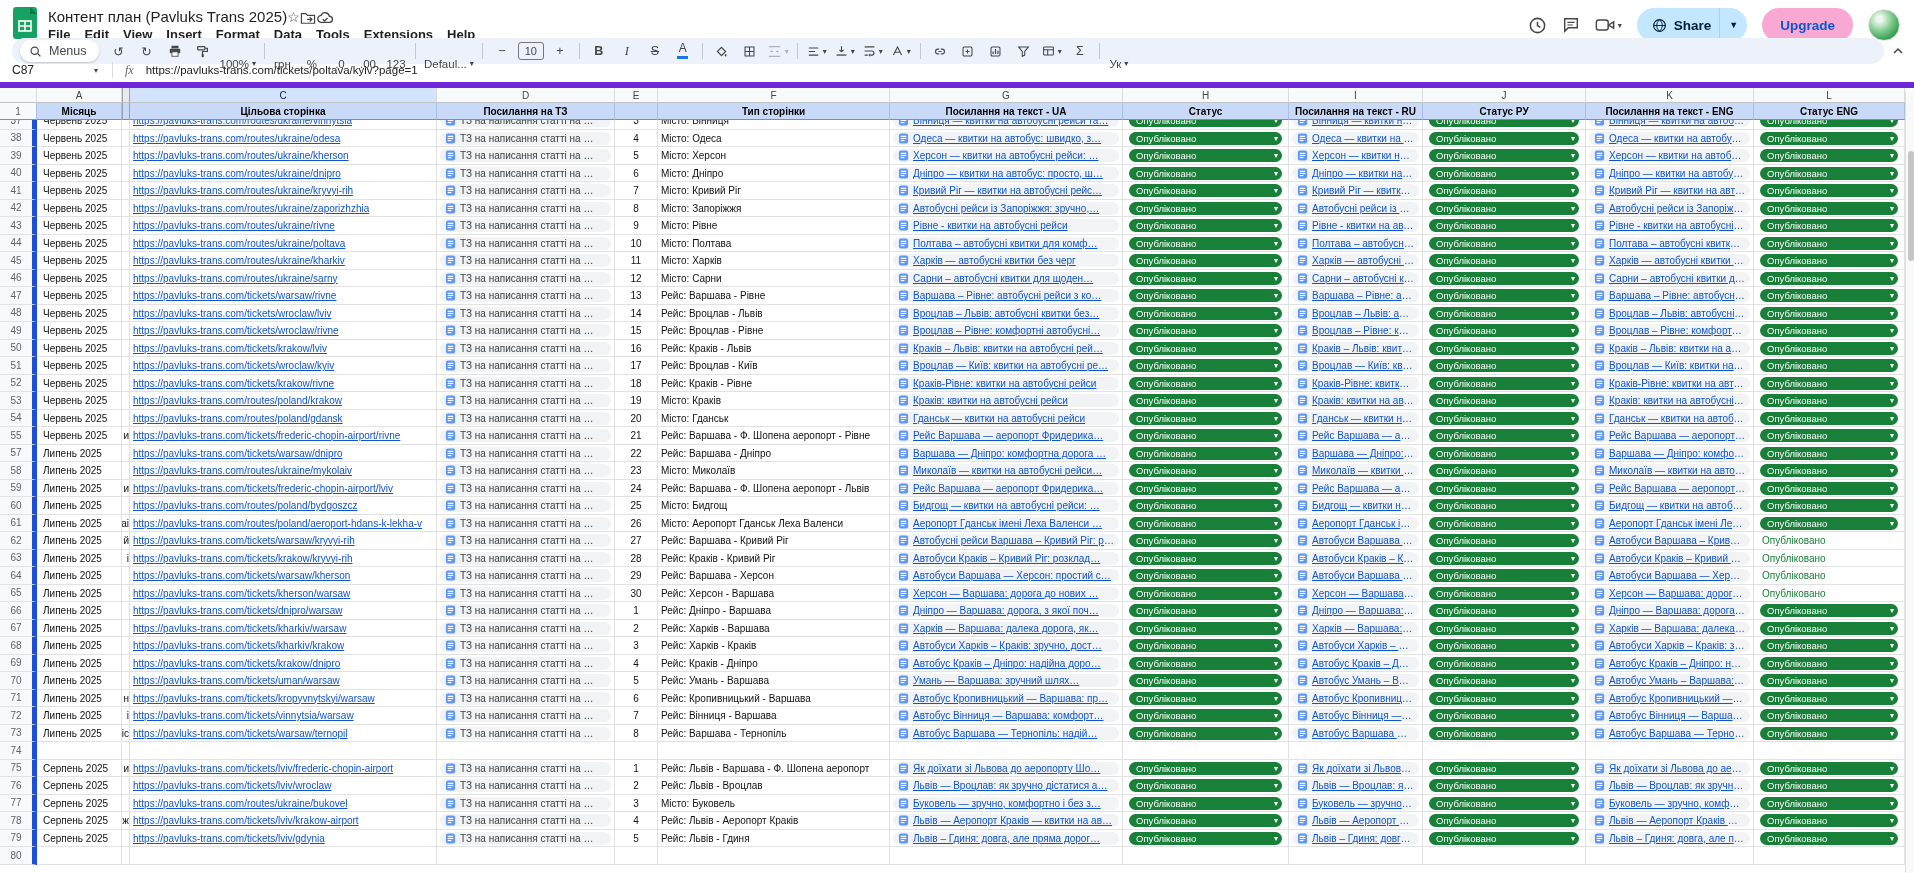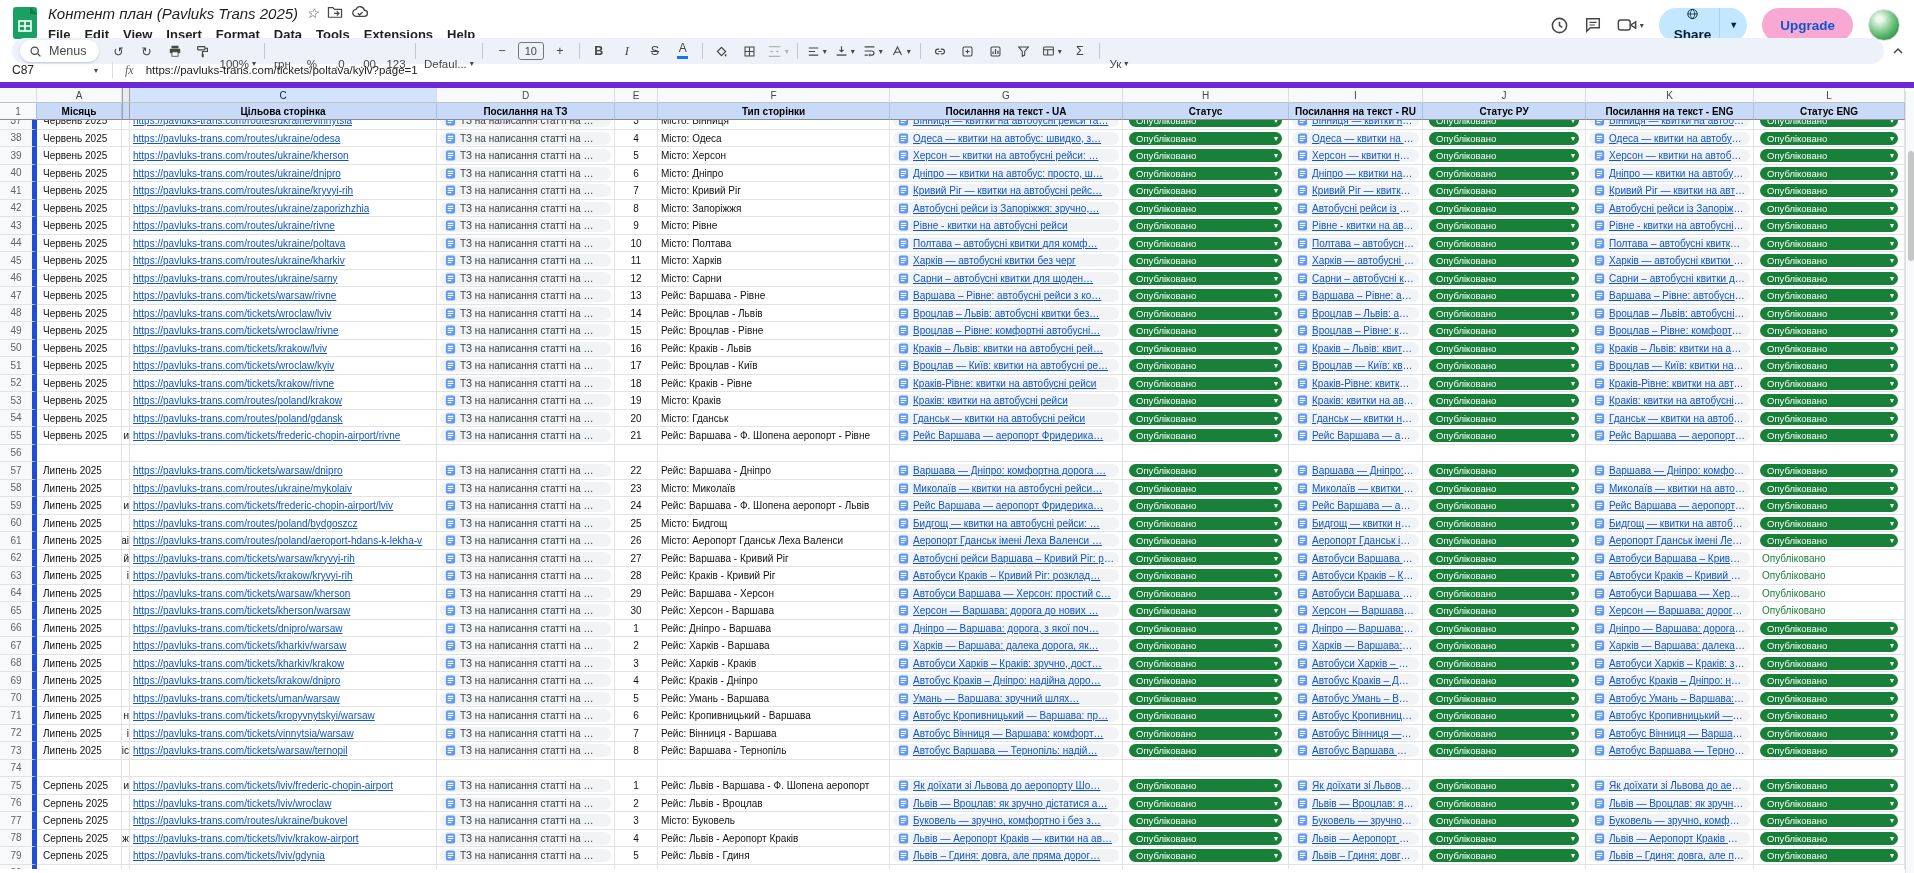--- a/index.html
+++ b/index.html
@@ -2,28 +2,28 @@
 <html style="--cols: 37px 85px 8px 307px 178px 43px 232px 233px 166px 134px 163px 168px 151px;"><head>
 <meta charset="utf-8">
 <style>
   html,body{margin:0;padding:0;}
   body{width:1914px;height:873px;overflow:hidden;background:#fff;
        font-family:"Liberation Sans",sans-serif;color:#1f1f1f;}
   
   .topbar{height:44px;display:flex;align-items:flex-start;padding:5px 14px 0 12px;box-sizing:border-box;background:#fff;}
   .logo{margin-right:10px;margin-top:1px;}
   .tcol{display:flex;flex-direction:column;}
-  .trow1{display:flex;align-items:flex-start;gap:8px;height:20px;font-style:italic;}
+  .trow1{display:flex;align-items:flex-end;gap:0;height:20px;}
   .doc-title{font-size:15px;color:#1f1f1f;}
   .ticon{font-size:14px;color:#444746;display:flex;align-items:center;}
   .menubar{display:flex;margin-top:1px;margin-left:-7px;}
   .menubar span{font-size:13px;color:#1f1f1f;padding:1px 7px;border-radius:4px;cursor:default;font-weight:bold;}
   .tright{margin-left:auto;display:flex;align-items:center;gap:15px;margin-top:3px;}
   .pillbtn{background:#c2e7ff;border-radius:18px;height:34px;display:flex;align-items:center;overflow:hidden;}
-  .share-main{display:flex;align-items:center;gap:7px;padding:0 8px 0 15px;font-size:13.5px;font-weight:bold;color:#001d35;height:100%;flex-direction:column;}
+  .share-main{display:flex;align-items:center;gap:7px;padding:0 8px 0 15px;font-size:13.5px;font-weight:bold;color:#001d35;height:100%;}
   .share-div{width:1px;height:34px;background:#aad2ef;}
   .share-car{padding:0 9px;font-size:9px;color:#001d35;height:100%;display:flex;align-items:center;}
   .upgrade{background:#f9a8d4;border-radius:18px;height:34px;display:flex;align-items:center;padding:0 18px;font-size:13.5px;font-weight:bold;color:#0b57d0;}
   .avatar{width:30px;height:30px;border-radius:50%;background:radial-gradient(circle at 35% 30%,#eef7ee 10%,#7cc98a 45%,#1e8e3e 85%);border:1px solid #dfe1e5;}
   .camgrp{display:flex;align-items:center;gap:3px;}
   .car{font-size:8px;color:#444746;}
   
   .toolbar-wrap{height:14px;display:flex;align-items:center;padding:0 10px 0 12px;}
   .toolbar{background:#edf2fa;border-radius:22px;height:26px;display:flex;align-items:center;padding:0 8px;flex:1;}
   .tb{height:22px;min-width:22px;display:flex;align-items:center;justify-content:center;border-radius:4px;color:#444746;font-size:12.5px;gap:3px;padding:0 3px;cursor:default;}
@@ -1815,35 +1815,20 @@
           </span>
         </div>
         <div class="c">
           <span class="chip-status">
             <span>Опубліковано</span>
             <span class="scar">▾</span>
           </span>
         </div>
       </div>
       <div class="grid-row">
-        <div class="c rn">56</div>
-        <div class="c a"></div>
-        <div class="c bcell"></div>
-        <div class="c"></div>
-        <div class="c"></div>
-        <div class="c num"></div>
-        <div class="c"></div>
-        <div class="c"></div>
-        <div class="c"></div>
-        <div class="c"></div>
-        <div class="c"></div>
-        <div class="c"></div>
-        <div class="c"></div>
-      </div>
-      <div class="grid-row">
         <div class="c rn">57</div>
         <div class="c a">Липень 2025</div>
         <div class="c bcell"></div>
         <div class="c"><span class="cl">https://pavluks-trans.com/tickets/warsaw/dnipro</span></div>
         <div class="c">
           <span class="chip">
             <span class="dicon">
               <svg width="11" height="11" viewBox="0 0 12 12">
                 <rect x="1" y="0.5" width="10" height="11" rx="2.2" fill="#5e97f6"></rect>
                 <rect x="3" y="3" width="6" height="1.3" fill="#fff"></rect>

